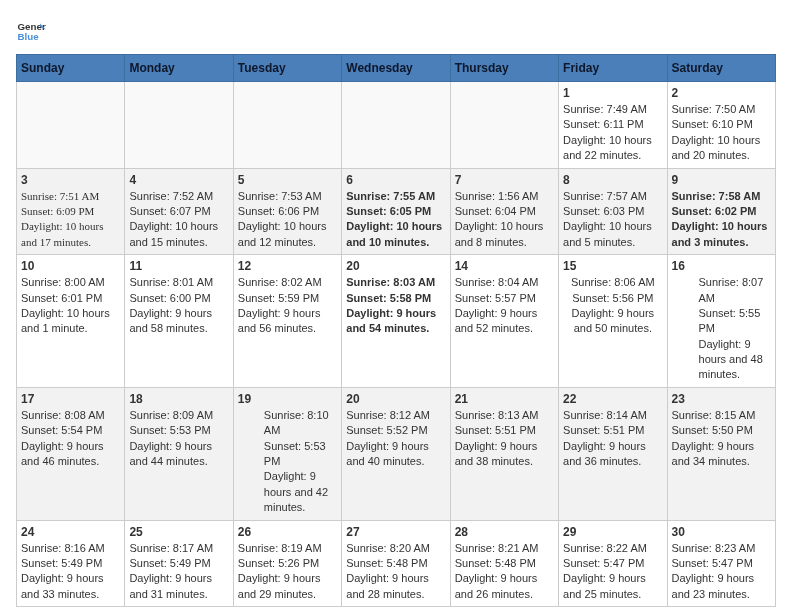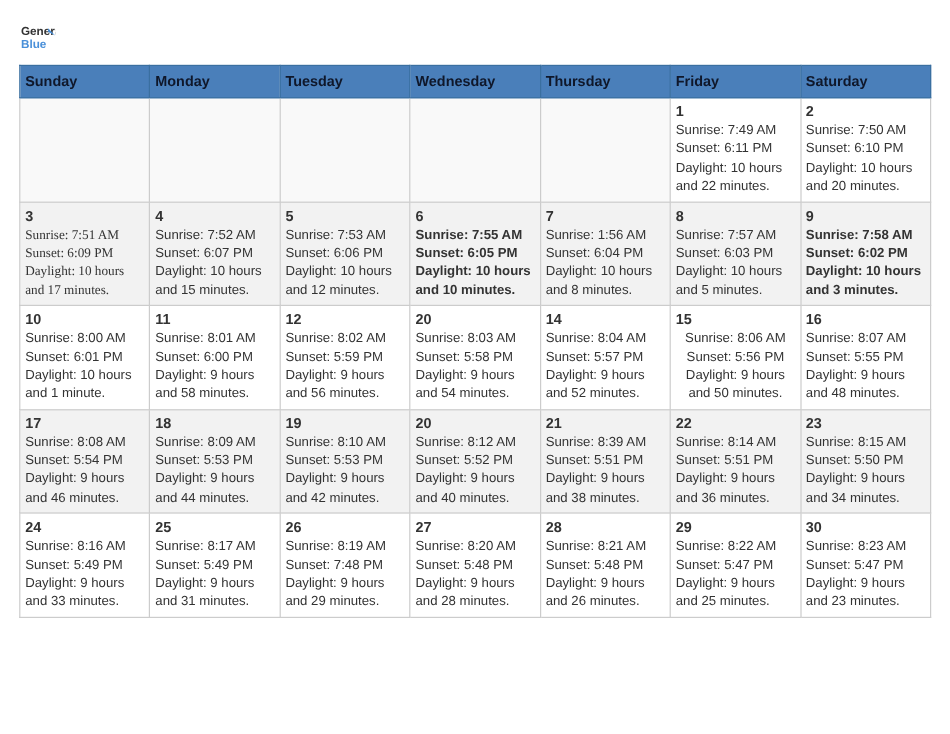--- a/index.html
+++ b/index.html
@@ -183,71 +183,71 @@
 Daylight: 9 hours and 58 minutes.</div>
         </td>
         <td>
           <div class="day-number">12</div>
           <div class="day-info" style="white-space: pre-line;">Sunrise: 8:02 AM
 Sunset: 5:59 PM
 Daylight: 9 hours and 56 minutes.</div>
         </td>
         <td>
           <div class="day-number">20</div>
-          <div class="day-info" style="white-space: pre-line;">Sunrise: 8:03 AM
+          <div class="day-info" style="white-space: pre-line; font-weight: bold;">Sunrise: 8:03 AM
 Sunset: 5:58 PM
 Daylight: 9 hours and 54 minutes.</div>
         </td>
         <td>
           <div class="day-number">14</div>
           <div class="day-info" style="white-space: pre-line;">Sunrise: 8:04 AM
 Sunset: 5:57 PM
 Daylight: 9 hours and 52 minutes.</div>
         </td>
         <td>
           <div class="day-number">15</div>
           <div class="day-info" style="white-space: pre-line; text-align: center;">Sunrise: 8:06 AM
 Sunset: 5:56 PM
 Daylight: 9 hours and 50 minutes.</div>
         </td>
         <td>
           <div class="day-number">16</div>
-          <div class="day-info" style="white-space: pre-line;">Sunrise: 8:07 AM
+          <div class="day-info" style="white-space: pre-line; margin-left: 27px;">Sunrise: 8:07 AM
 Sunset: 5:55 PM
 Daylight: 9 hours and 48 minutes.</div>
         </td>
       </tr>
       <tr>
         <td class="alt-row">
           <div class="day-number">17</div>
           <div class="day-info" style="white-space: pre-line;">Sunrise: 8:08 AM
 Sunset: 5:54 PM
 Daylight: 9 hours and 46 minutes.</div>
         </td>
         <td class="alt-row">
           <div class="day-number">18</div>
           <div class="day-info" style="white-space: pre-line;">Sunrise: 8:09 AM
 Sunset: 5:53 PM
 Daylight: 9 hours and 44 minutes.</div>
         </td>
         <td class="alt-row">
           <div class="day-number">19</div>
-          <div class="day-info" style="white-space: pre-line;">Sunrise: 8:10 AM
+          <div class="day-info" style="white-space: pre-line; margin-left: 26px;">Sunrise: 8:10 AM
 Sunset: 5:53 PM
 Daylight: 9 hours and 42 minutes.</div>
         </td>
         <td class="alt-row">
           <div class="day-number">20</div>
           <div class="day-info" style="white-space: pre-line;">Sunrise: 8:12 AM
 Sunset: 5:52 PM
 Daylight: 9 hours and 40 minutes.</div>
         </td>
         <td class="alt-row">
           <div class="day-number">21</div>
-          <div class="day-info" style="white-space: pre-line;">Sunrise: 8:39 AM
+          <div class="day-info" style="white-space: pre-line;">Sunrise: 8:13 AM
 Sunset: 5:51 PM
 Daylight: 9 hours and 38 minutes.</div>
         </td>
         <td class="alt-row">
           <div class="day-number">22</div>
           <div class="day-info" style="white-space: pre-line;">Sunrise: 8:14 AM
 Sunset: 5:51 PM
 Daylight: 9 hours and 36 minutes.</div>
         </td>
         <td class="alt-row">
@@ -266,21 +266,21 @@
         </td>
         <td>
           <div class="day-number">25</div>
           <div class="day-info" style="white-space: pre-line;">Sunrise: 8:17 AM
 Sunset: 5:49 PM
 Daylight: 9 hours and 31 minutes.</div>
         </td>
         <td>
           <div class="day-number">26</div>
           <div class="day-info" style="white-space: pre-line;">Sunrise: 8:19 AM
-Sunset: 7:48 PM
+Sunset: 5:26 PM
 Daylight: 9 hours and 29 minutes.</div>
         </td>
         <td>
           <div class="day-number">27</div>
           <div class="day-info" style="white-space: pre-line;">Sunrise: 8:20 AM
 Sunset: 5:48 PM
 Daylight: 9 hours and 28 minutes.</div>
         </td>
         <td>
           <div class="day-number">28</div>

